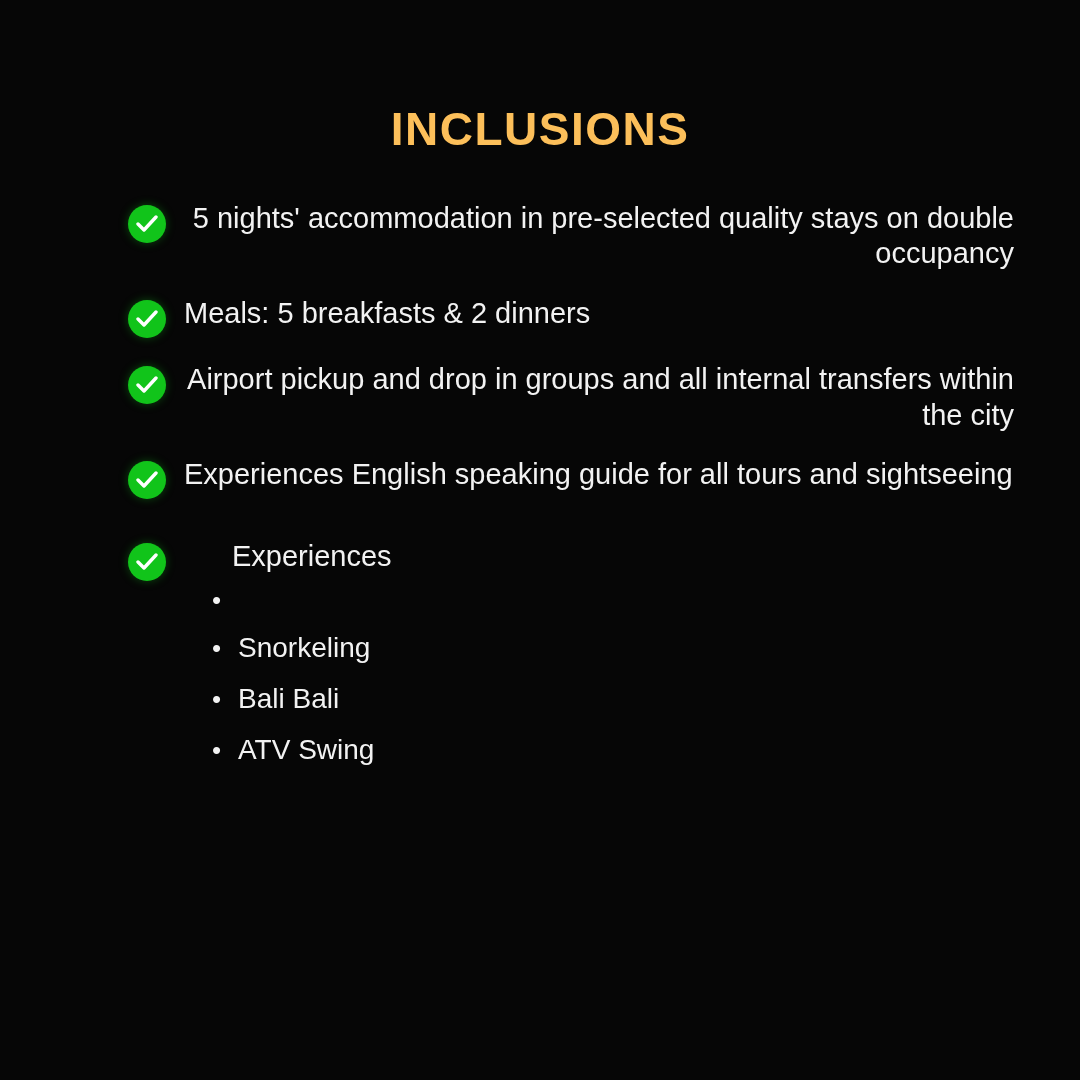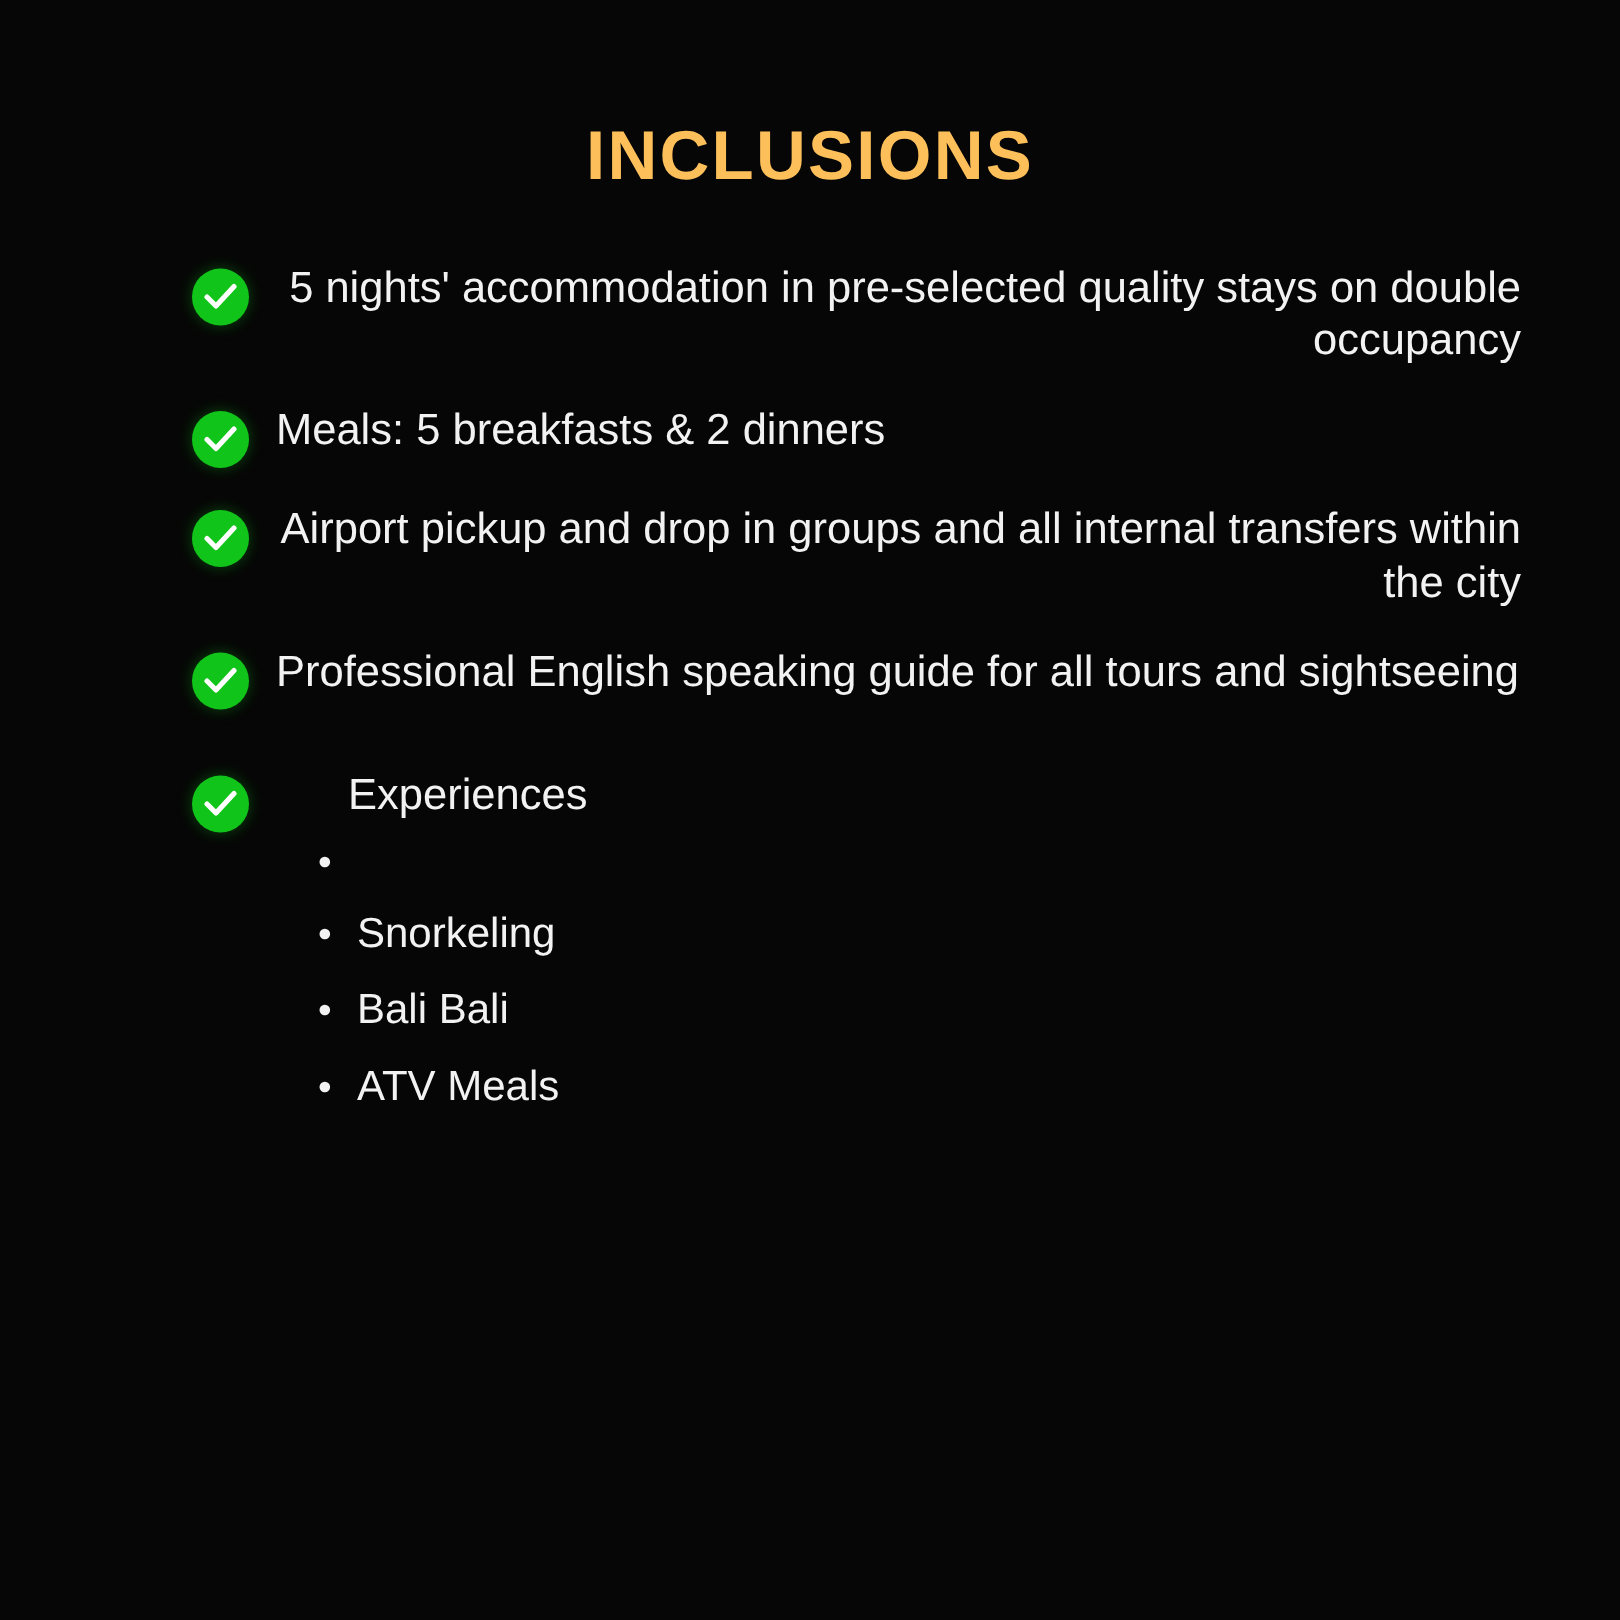--- a/index.html
+++ b/index.html
@@ -19,21 +19,21 @@
     height: 1080px;
     background: #060606;
     box-sizing: border-box;
   }
   .title {
     text-align: center;
     color: #fcbf5a;
     font-size: 46px;
     font-weight: bold;
     letter-spacing: 1.5px;
-    padding-top: 78px;
+    padding-top: 104px;
     line-height: 1.1;
   }
   .list {
     margin: 0;
     padding: 0;
     list-style: none;
     margin-top: 46px;
     padding-left: 128px;
     padding-right: 60px;
   }
@@ -129,21 +129,21 @@
       </span>
       <span class="item-text">Airport pickup and drop in groups and all internal transfers within the city</span>
     </li>
 
     <li class="item">
       <span class="check">
         <svg width="22" height="20" viewBox="0 0 22 20">
             <polyline points="2,10 8,16 20,3" fill="none" stroke="#ffffff" stroke-width="3.4" stroke-linecap="round" stroke-linejoin="round"></polyline>
           </svg>
       </span>
-      <span class="item-text">Professional English speaking guide for all tours and sightseeing</span>
+      <span class="item-text">Experiences English speaking guide for all tours and sightseeing</span>
     </li>
 
     <li class="item experiences">
       <span class="check">
         <svg width="22" height="20" viewBox="0 0 22 20">
             <polyline points="2,10 8,16 20,3" fill="none" stroke="#ffffff" stroke-width="3.4" stroke-linecap="round" stroke-linejoin="round"></polyline>
           </svg>
       </span>
       <span class="item-text">Experiences</span>
     </li>
@@ -156,17 +156,17 @@
     <li class="subitem">
       <span class="bullet">•</span>
       <span>Snorkeling</span>
     </li>
     <li class="subitem">
       <span class="bullet">•</span>
       <span>Bali Bali</span>
     </li>
     <li class="subitem">
       <span class="bullet">•</span>
-      <span>ATV Meals</span>
+      <span>ATV Swing</span>
     </li>
   </ul>
 
 </div>
 
 </body></html>

